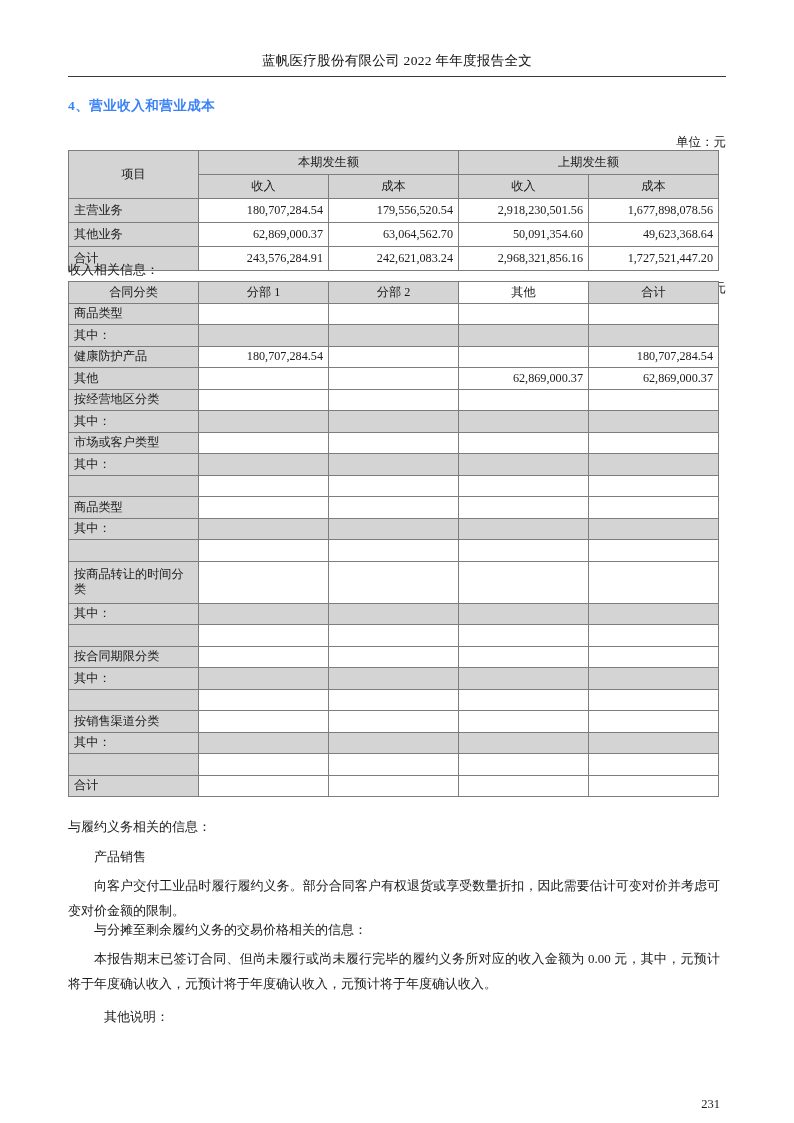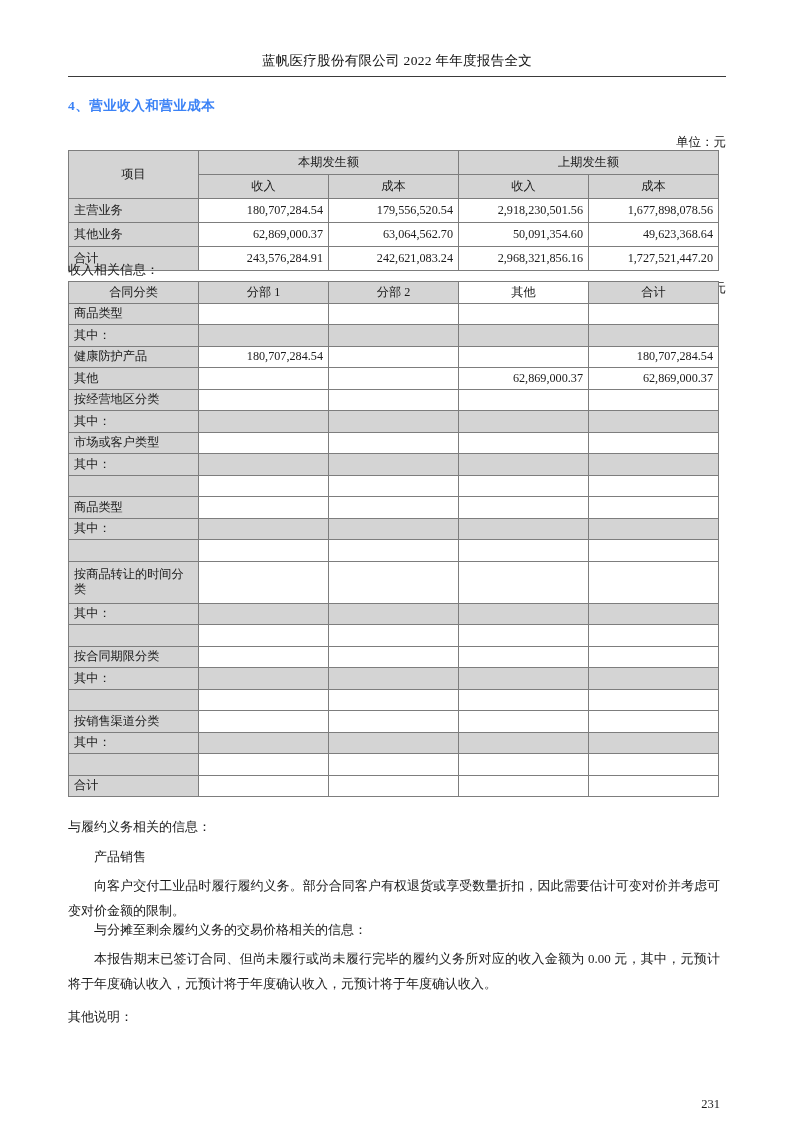--- a/index.html
+++ b/index.html
@@ -96,21 +96,21 @@
     line-height: 1.9;
     text-align: justify;
     color: #1a1a1a;
   }
   .indent2 { text-indent: 2em; }
   #p-perf   { top: 815px; }
   #p-sale   { top: 845px; }
   #p-sale-b { top: 874px; }
   #p-alloc  { top: 918px; }
   #p-rep    { top: 947px; }
-  #p-other  { top: 1005px; }
+  #p-other  { top: 1005px; margin-left: 36px; }
 
   
   .page-number {
     position: absolute;
     left: 68px;
     width: 652px;
     top: 1097px;
     text-align: right;
     font-size: 12.5px;
     color: #1a1a1a;

